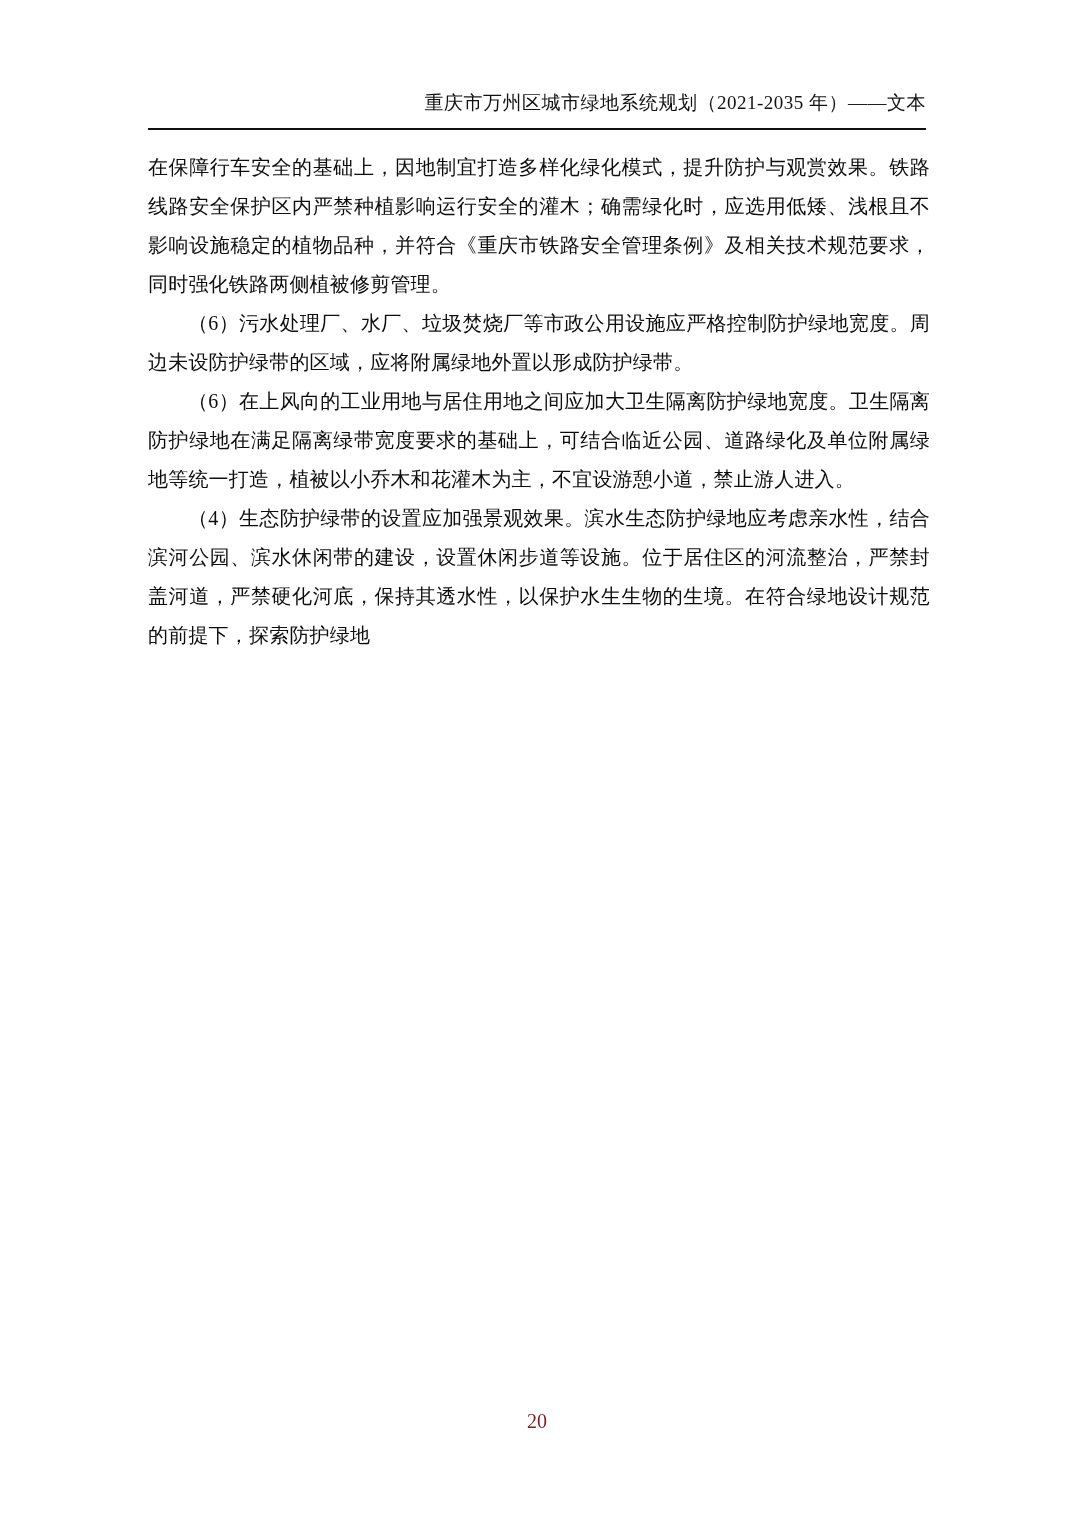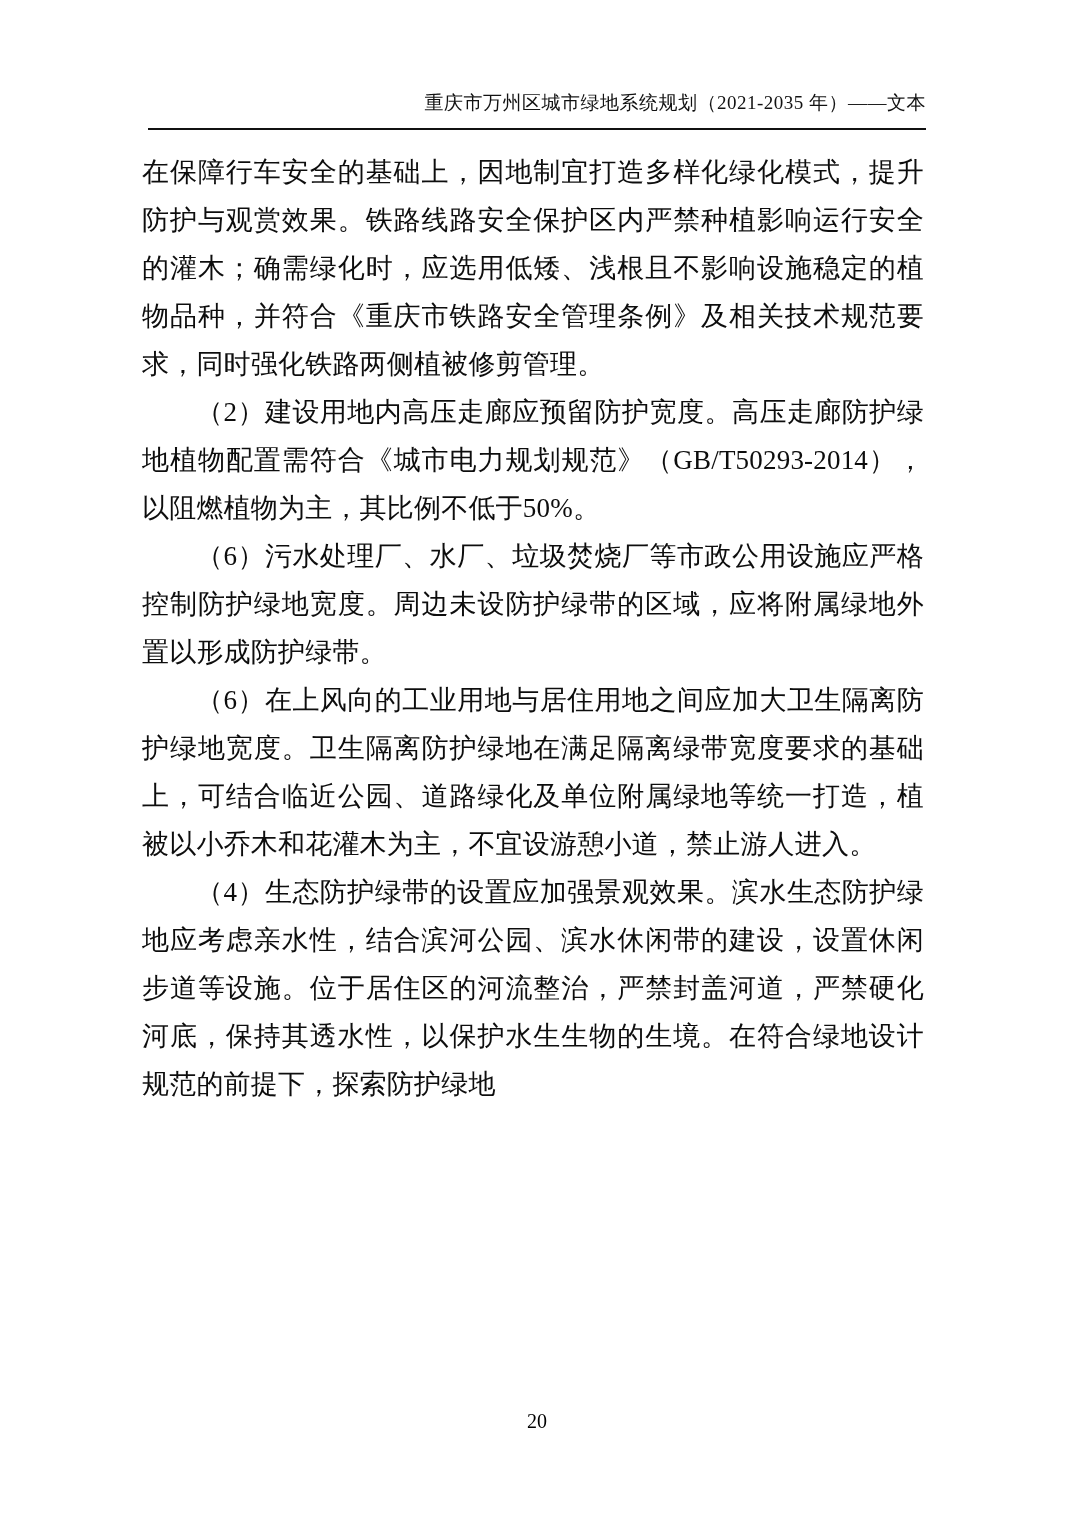--- a/index.html
+++ b/index.html
@@ -33,57 +33,56 @@
     position: absolute;
     top: 116px;
     left: 148px;
     width: 778px;
     height: 2px;
     background: #111;
   }
   .body-text {
     position: absolute;
     top: 136px;
-    left: 142px;
+    left: 148px;
     width: 782px;
-    font-size: 27px;
-    line-height: 48px;
+    font-size: 20px;
+    line-height: 39px;
     text-align: justify;
     text-justify: inter-character;
     letter-spacing: 0.2px;
   }
   .body-text p {
     margin: 0;
     text-indent: 0;
   }
   .body-text p.indent {
     text-indent: 2em;
   }
   .pagenum {
     position: absolute;
     top: 1398px;
     left: 0;
     width: 1074px;
     text-align: center;
     font-size: 20px;
-    color: #000000;
+    color: #7f1d1d;
   }
 </style>
 </head>
 <body>
 
 <div class="page">
 
   <div class="header">重庆市万州区城市绿地系统规划（2021-2035 年）——文本</div>
 
   <div class="header-rule"></div>
 
   <div class="body-text">
     <p>在保障行车安全的基础上，因地制宜打造多样化绿化模式，提升防护与观赏效果。铁路线路安全保护区内严禁种植影响运行安全的灌木；确需绿化时，应选用低矮、浅根且不影响设施稳定的植物品种，并符合《重庆市铁路安全管理条例》及相关技术规范要求，同时强化铁路两侧植被修剪管理。</p>
-    <p class="indent">（2）建设用地内高压走廊应预留防护宽度。高压走廊防护绿地植物配置需符合《城市电力规划规范》（GB/T50293-2014），以阻燃植物为主，其比例不低于50%。</p>
     <p class="indent">（6）污水处理厂、水厂、垃圾焚烧厂等市政公用设施应严格控制防护绿地宽度。周边未设防护绿带的区域，应将附属绿地外置以形成防护绿带。</p>
     <p class="indent">（6）在上风向的工业用地与居住用地之间应加大卫生隔离防护绿地宽度。卫生隔离防护绿地在满足隔离绿带宽度要求的基础上，可结合临近公园、道路绿化及单位附属绿地等统一打造，植被以小乔木和花灌木为主，不宜设游憩小道，禁止游人进入。</p>
     <p class="indent">（4）生态防护绿带的设置应加强景观效果。滨水生态防护绿地应考虑亲水性，结合滨河公园、滨水休闲带的建设，设置休闲步道等设施。位于居住区的河流整治，严禁封盖河道，严禁硬化河底，保持其透水性，以保护水生生物的生境。在符合绿地设计规范的前提下，探索防护绿地</p>
   </div>
 
   <div class="pagenum">20</div>
 
 </div>
 
 </body></html>

